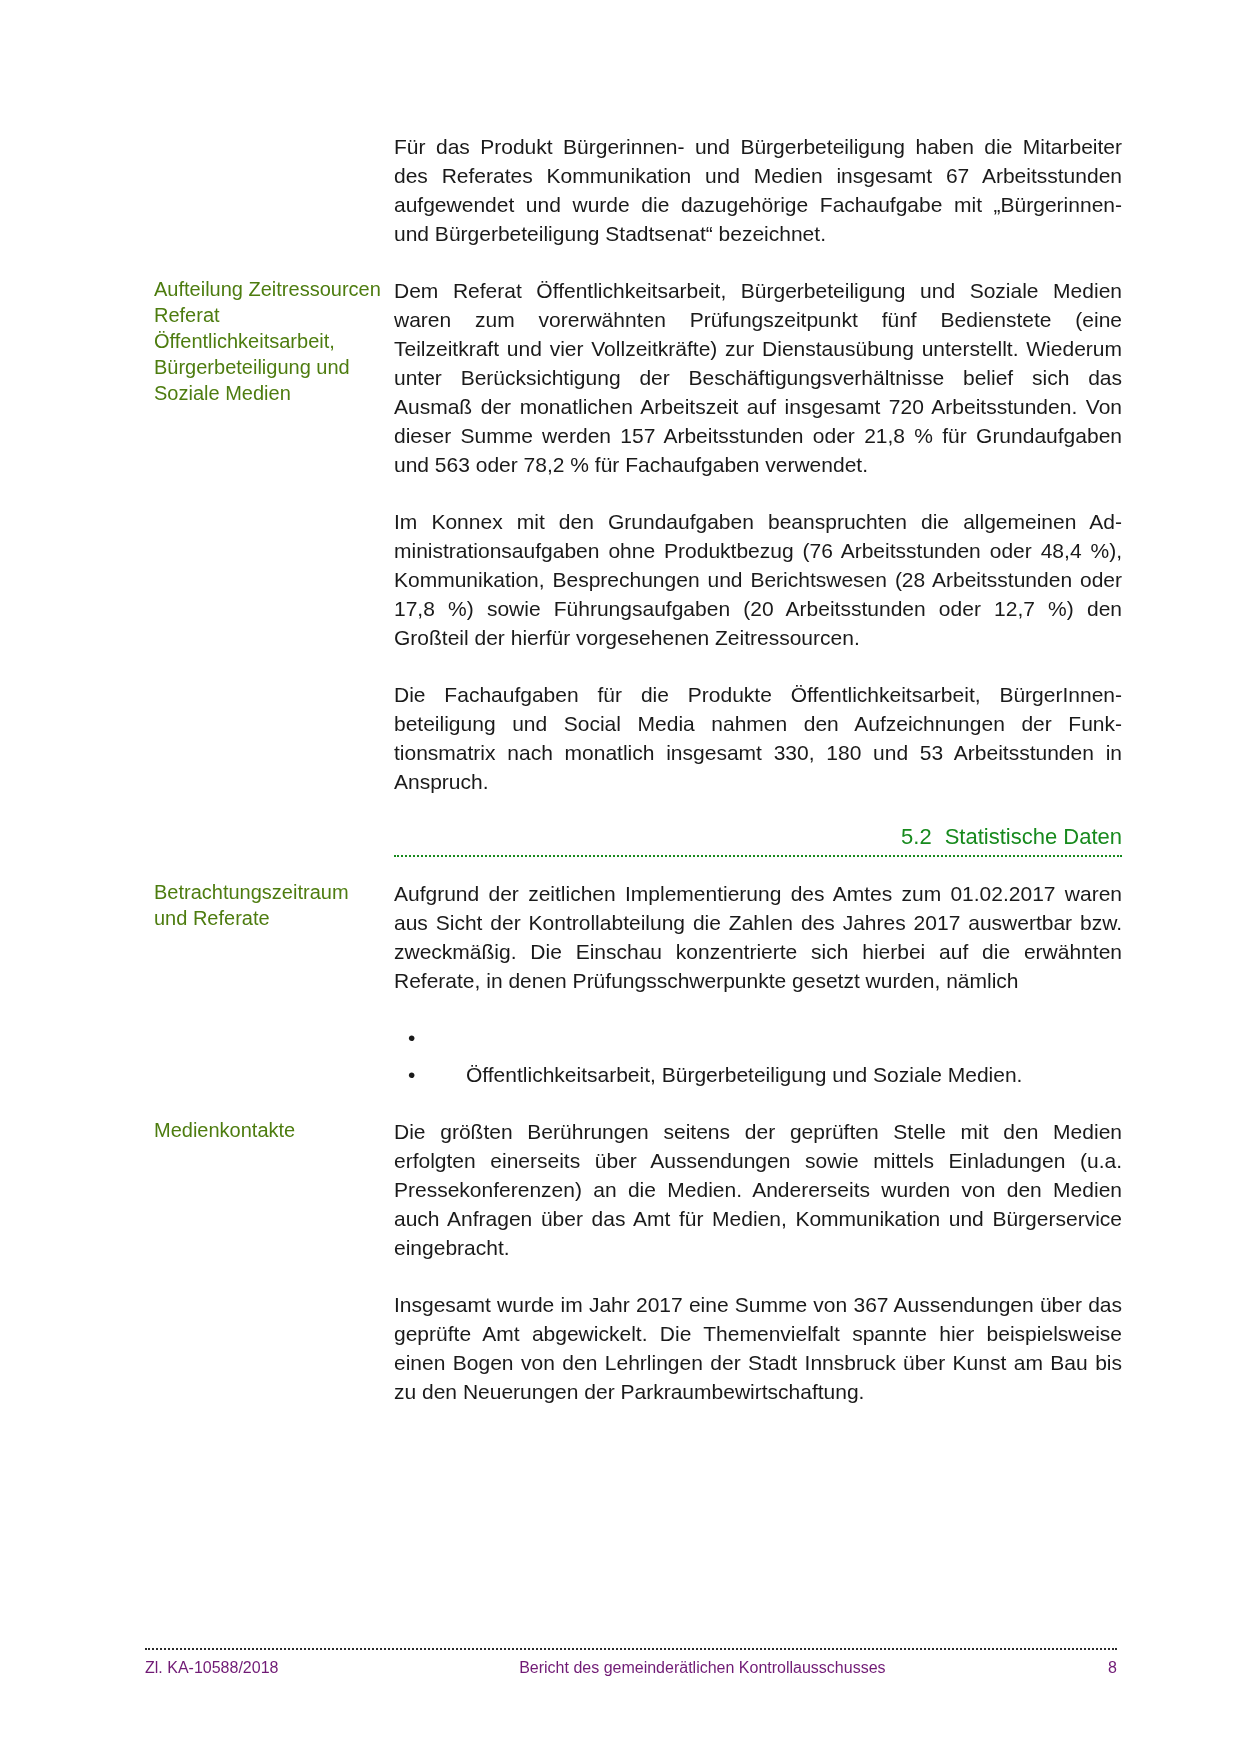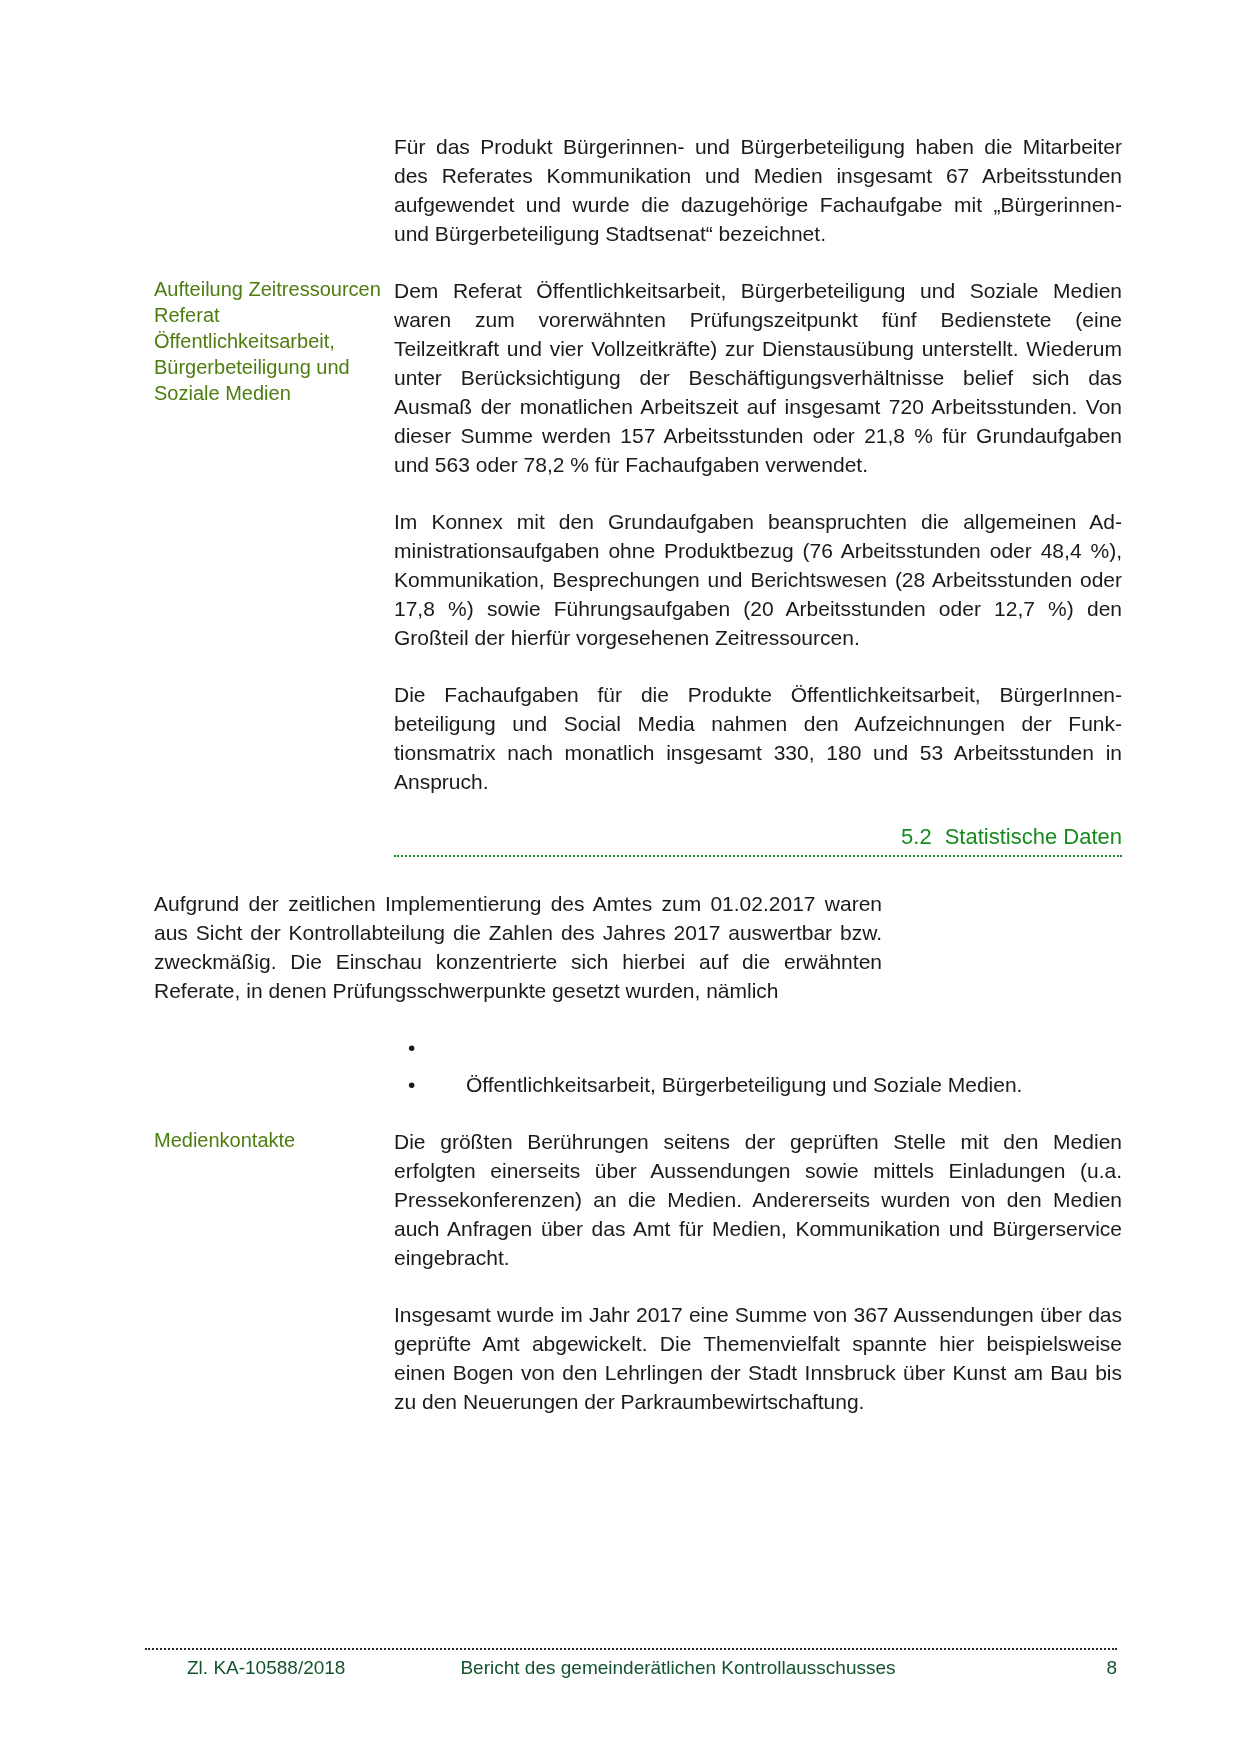--- a/index.html
+++ b/index.html
@@ -42,21 +42,21 @@
     font-size: 21px;
     line-height: 29px;
     text-align: justify;
     hyphens: manual;
     -webkit-hyphens: manual;
   }
   .section-heading-wrap {
     margin-left: 240px;
     width: 728px;
     margin-top: 0;
-    margin-bottom: 32px;
+    margin-bottom: 22px;
   }
   .section-heading {
     color: #178a1d;
     font-size: 22px;
     line-height: 26px;
     text-align: right;
     padding-bottom: 5px;
     border-bottom: 2px dotted #178a1d;
   }
   .section-number {
@@ -86,24 +86,23 @@
     position: absolute;
     left: 145px;
     top: 1648px;
     width: 972px;
     border-top: 2.5px dotted #2b2b2b;
     padding-top: 7px;
   }
   .footer-row {
     display: flex;
     align-items: baseline;
-    font-size: 19px;
+    font-size: 16px;
     line-height: 22px;
-    color: #14532d;
-    margin-left: 42px;
+    color: #701a75;
   }
   .footer-reference {
     flex: 1;
     text-align: left;
   }
   .footer-title {
     flex: 2.2;
     text-align: right;
   }
   .footer-page-number {
@@ -138,20 +137,21 @@
       <div class="body-col">Die Fachaufgaben für die Produkte Öffentlichkeitsarbeit, BürgerInnen­beteiligung und Social Media nahmen den Aufzeichnungen der Funk­tionsmatrix nach monatlich insgesamt 330, 180 und 53 Arbeitsstunden in Anspruch.</div>
     </div>
 
     <div class="section-heading-wrap">
       <div class="section-heading">
         <span class="section-number">5.2</span><span>Statistische Daten</span>
       </div>
     </div>
 
     <div class="block">
+      <div class="label-col">Betrachtungszeitraum und Referate</div>
       <div class="body-col">Aufgrund der zeitlichen Implementierung des Amtes zum 01.02.2017 waren aus Sicht der Kontrollabteilung die Zahlen des Jahres 2017 aus­wertbar bzw. zweckmäßig. Die Einschau konzentrierte sich hierbei auf die erwähnten Referate, in denen Prüfungsschwerpunkte gesetzt wur­den, nämlich</div>
     </div>
 
     <div class="bullet-list">
       <div class="bullet-item">
         <span class="bullet-glyph">•</span>
       </div>
       <div class="bullet-item">
         <span class="bullet-glyph">•</span>
         <span class="bullet-text">Öffentlichkeitsarbeit, Bürgerbeteiligung und Soziale Medien.</span>

